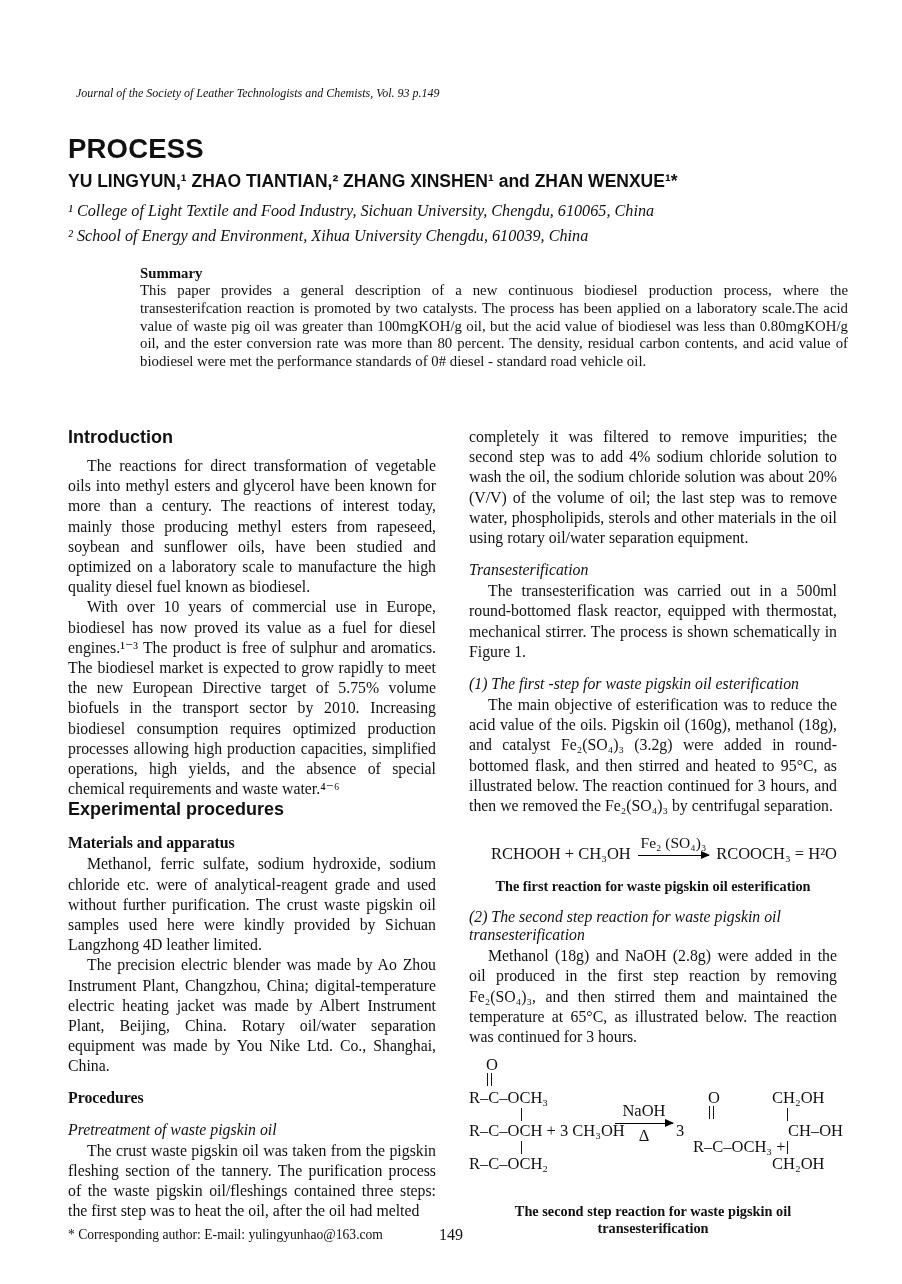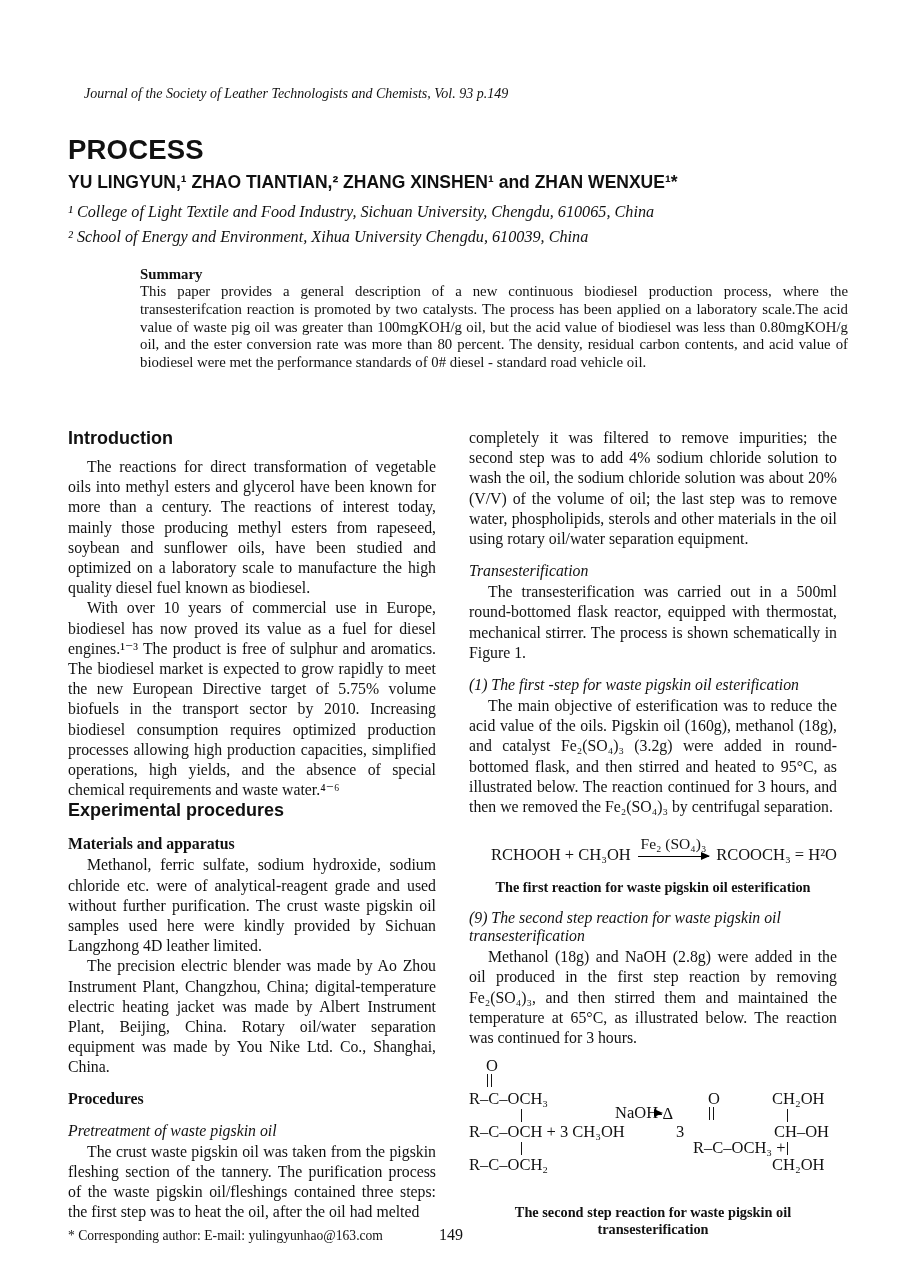--- a/index.html
+++ b/index.html
@@ -4,21 +4,21 @@
 <style>
   html,body { margin:0; padding:0; }
   body {
     width:902px; height:1284px; overflow:hidden; position:relative;
     background:#ffffff; color:#111;
     font-family:"Liberation Serif","DejaVu Serif",serif;
   }
   .page { padding:86px 62px 0 68px; }
 
   .journal-line {
-    font-style:italic; font-size:14px; margin:0 0 30px 16px;
+    font-style:italic; font-size:12px; margin:0 0 30px 8px;
   }
   .paper-title {
     font-family:"Liberation Sans","DejaVu Sans",sans-serif;
     font-weight:bold; font-size:27.5px; line-height:36px;
     letter-spacing:0.2px; margin:0 0 4px 0; max-width:790px;
   }
   .paper-title span { display:block; }
   .authors {
     font-family:"Liberation Sans","DejaVu Sans",sans-serif;
     font-weight:bold; font-size:17.5px; margin:2px 0 7px 0;
@@ -57,21 +57,21 @@
   }
   .eq-caption { font-weight:bold; font-size:14.3px; text-align:center; margin-top:14px; }
 
   
   .diagram { position:relative; height:126px; margin-top:8px; font-size:16.5px; }
   .diagram .tok { position:absolute; white-space:nowrap; line-height:20px; }
   .vbond { position:absolute; width:0; height:13px; border-left:1.3px solid #141414; }
   .vbond.dbl { width:3px; border-right:1.3px solid #141414; }
   .diagram .arrow-group {
     position:absolute; left:146px; top:46px; width:58px;
-    display:flex; flex-direction:row; align-items:center;
+    display:flex; flex-direction:column; align-items:center;
   }
   .diagram .arrow-group .rxn-line { margin:2px 0 0 0; }
   .diagram .arrow-group .below { margin-top:2px; }
 
   .page-number { position:absolute; top:1226px; left:0; width:902px; text-align:center; font-size:16px; }
 </style>
 </head>
 <body>
 
 <div class="page">
@@ -124,21 +124,21 @@
       <div class="equation">
         <span>RCHOOH + CH₃OH</span>
         <span class="eq-arrow">
           <span class="arrow-label">Fe₂ (SO₄)₃</span>
           <span class="rxn-line"></span>
         </span>
         <span>RCOOCH₃ = H²O</span>
       </div>
       <div class="eq-caption">The first reaction for waste pigskin oil esterification</div>
 
-      <h4 class="h-italic">(9) The second step reaction for waste pigskin oil transesterification</h4>
+      <h4 class="h-italic">(2) The second step reaction for waste pigskin oil transesterification</h4>
       <p class="body indent">Methanol (18g) and NaOH (2.8g) were added in the oil produced in the first step reaction by removing Fe₂(SO₄)₃, and then stirred them and maintained the temperature at 65°C, as illustrated below. The reaction was continued for 3 hours.</p>
 
       <div class="diagram">
         <span class="tok" style="left:17px; top:0;">O</span>
         <span class="vbond dbl" style="left:18px; top:18px;"></span>
         <span class="tok" style="left:0; top:33px;">R–C–OCH₃</span>
         <span class="vbond" style="left:52px; top:53px;"></span>
         <span class="tok" style="left:0; top:66px;">R–C–OCH + 3 CH₃OH</span>
         <span class="vbond" style="left:52px; top:86px;"></span>
         <span class="tok" style="left:0; top:99px;">R–C–OCH₂</span>
@@ -149,21 +149,21 @@
           <span class="below">Δ</span>
         </span>
 
         <span class="tok" style="left:207px; top:66px;">3</span>
         <span class="tok" style="left:224px; top:66px;margin-top:16px;">R–C–OCH₃ +</span>
         <span class="tok" style="left:239px; top:33px;">O</span>
         <span class="vbond dbl" style="left:240px; top:51px;"></span>
 
         <span class="tok" style="left:303px; top:33px;">CH₂OH</span>
         <span class="vbond" style="left:318px; top:53px;"></span>
-        <span class="tok" style="left:305px; top:66px;text-align:center;">CH–OH</span>
+        <span class="tok" style="left:319px; top:66px;text-align:center;">CH–OH</span>
         <span class="vbond" style="left:318px; top:86px;"></span>
         <span class="tok" style="left:303px; top:99px;">CH₂OH</span>
       </div>
 
       <div class="eq-caption" style="margin-top:22px;">The second step reaction for waste pigskin oil transesterification</div>
     </div>
 
   </div>
 </div>
 

